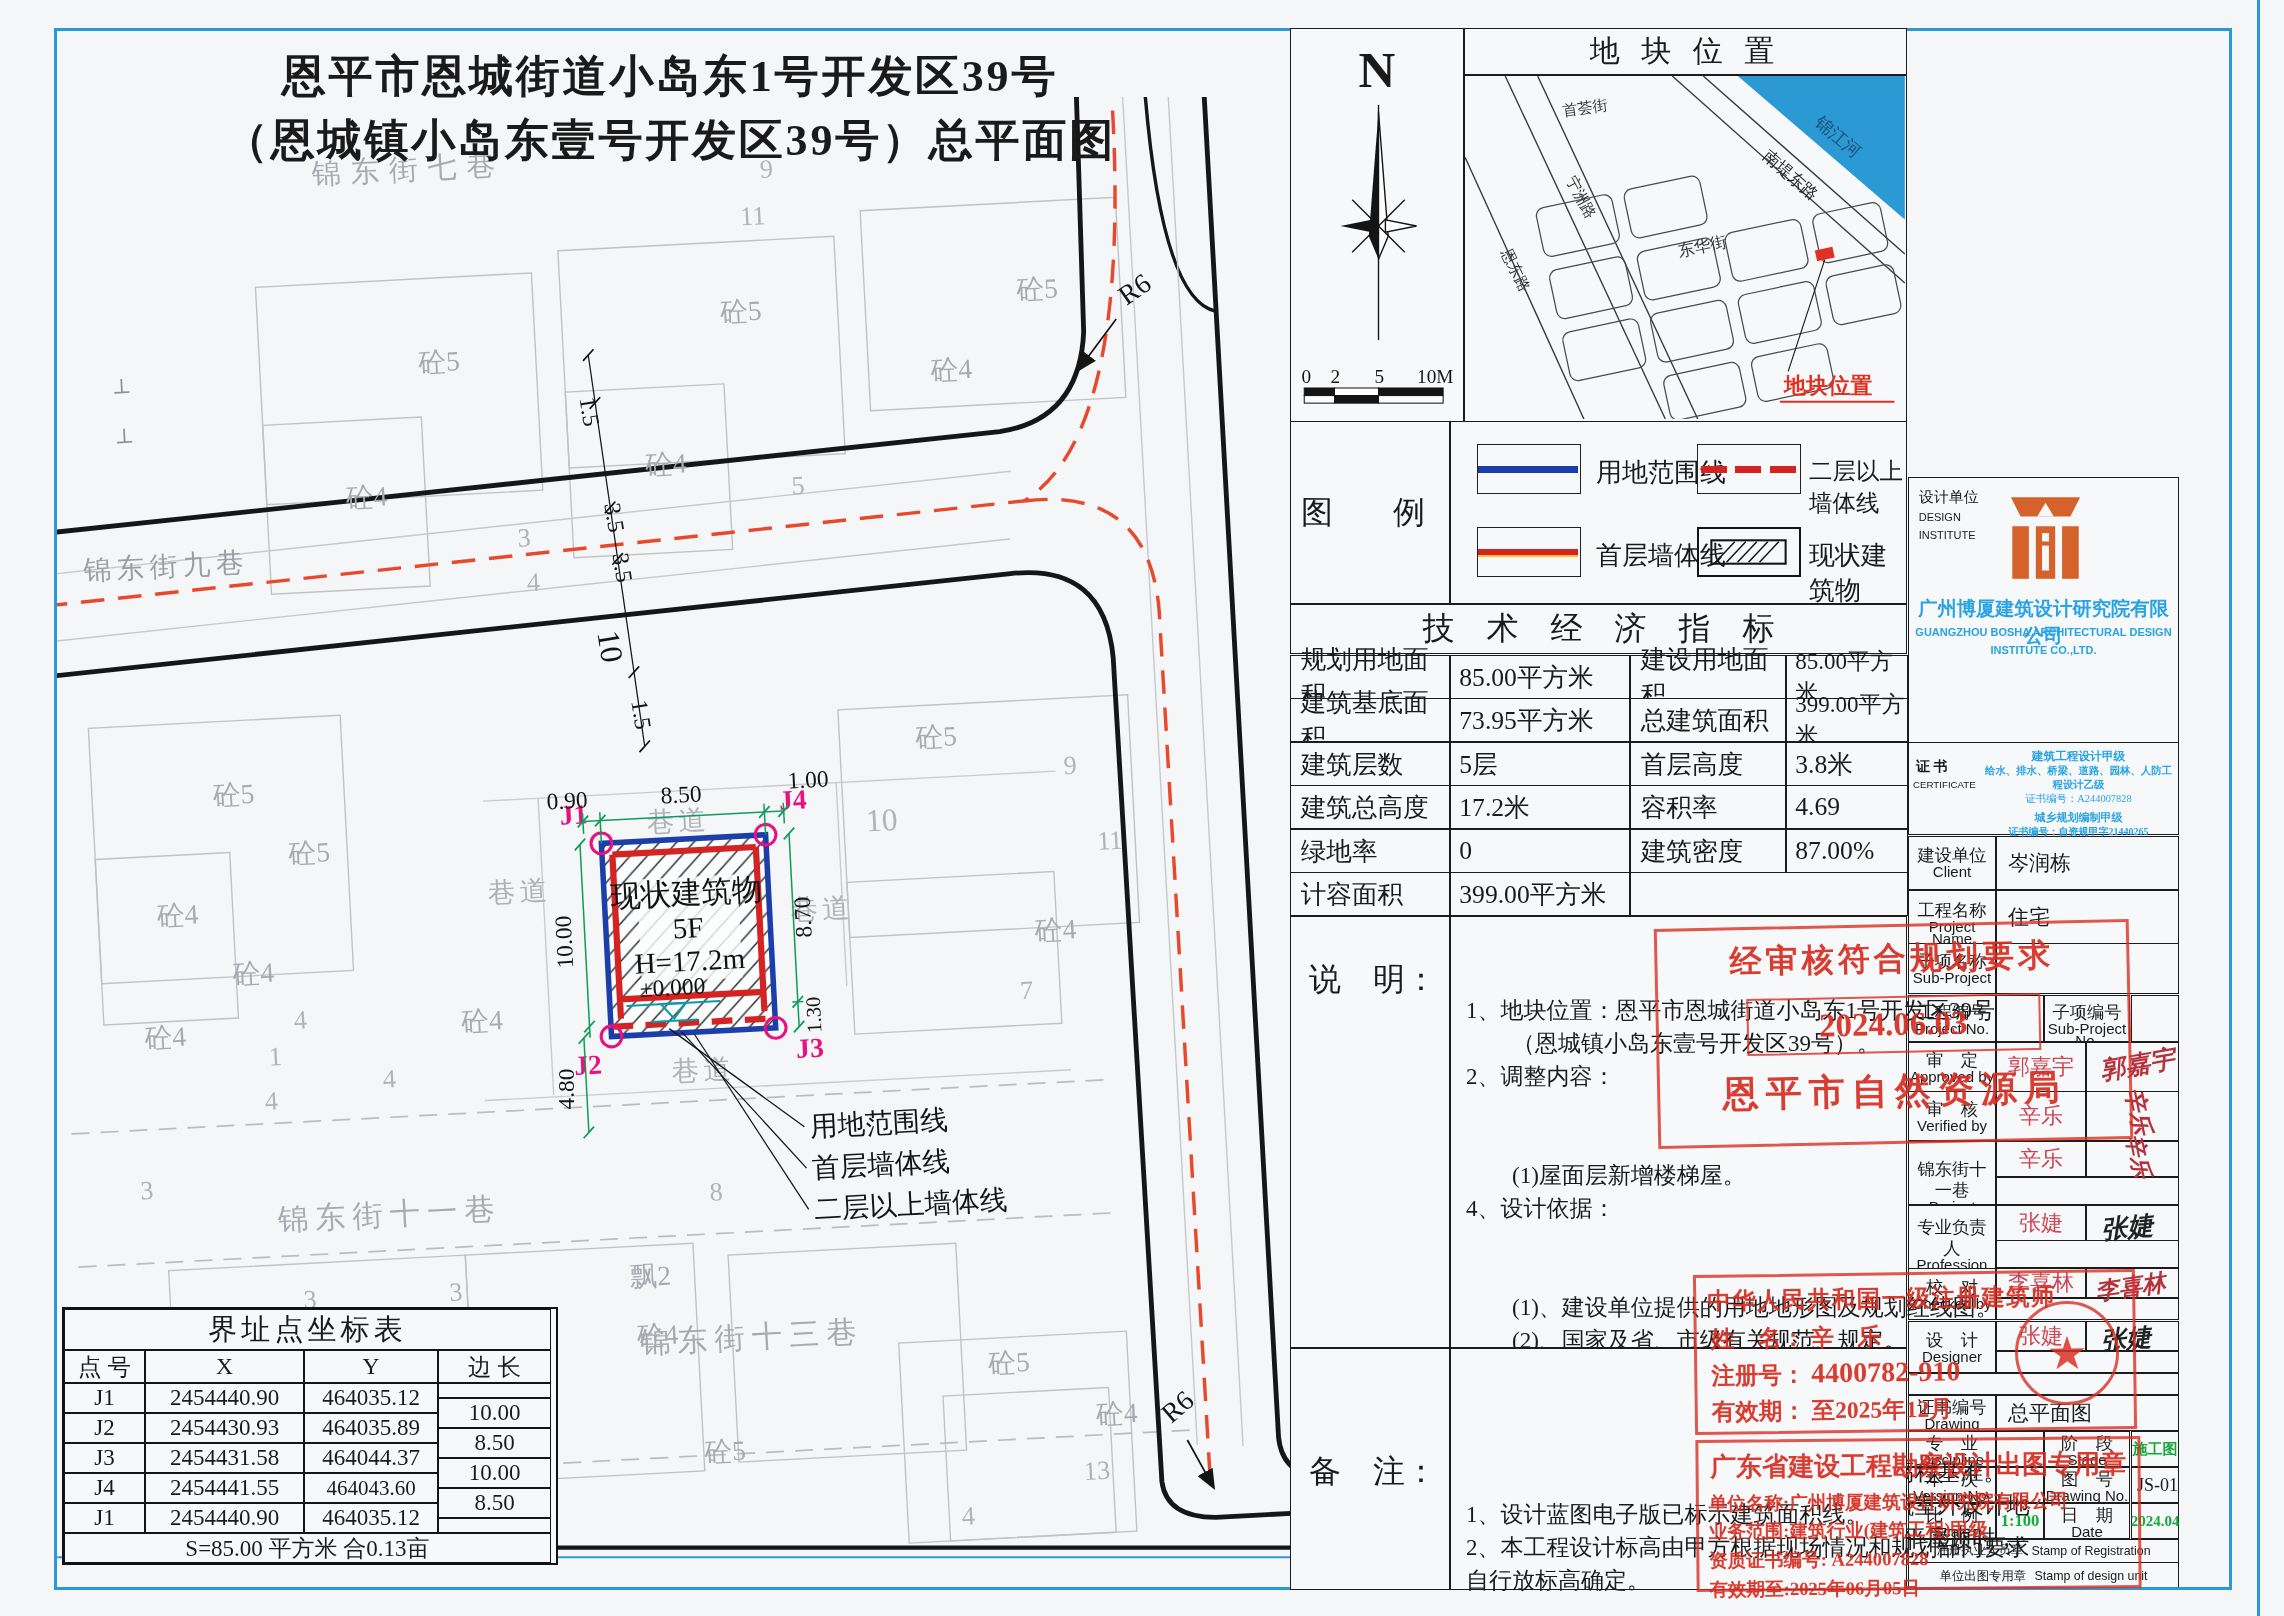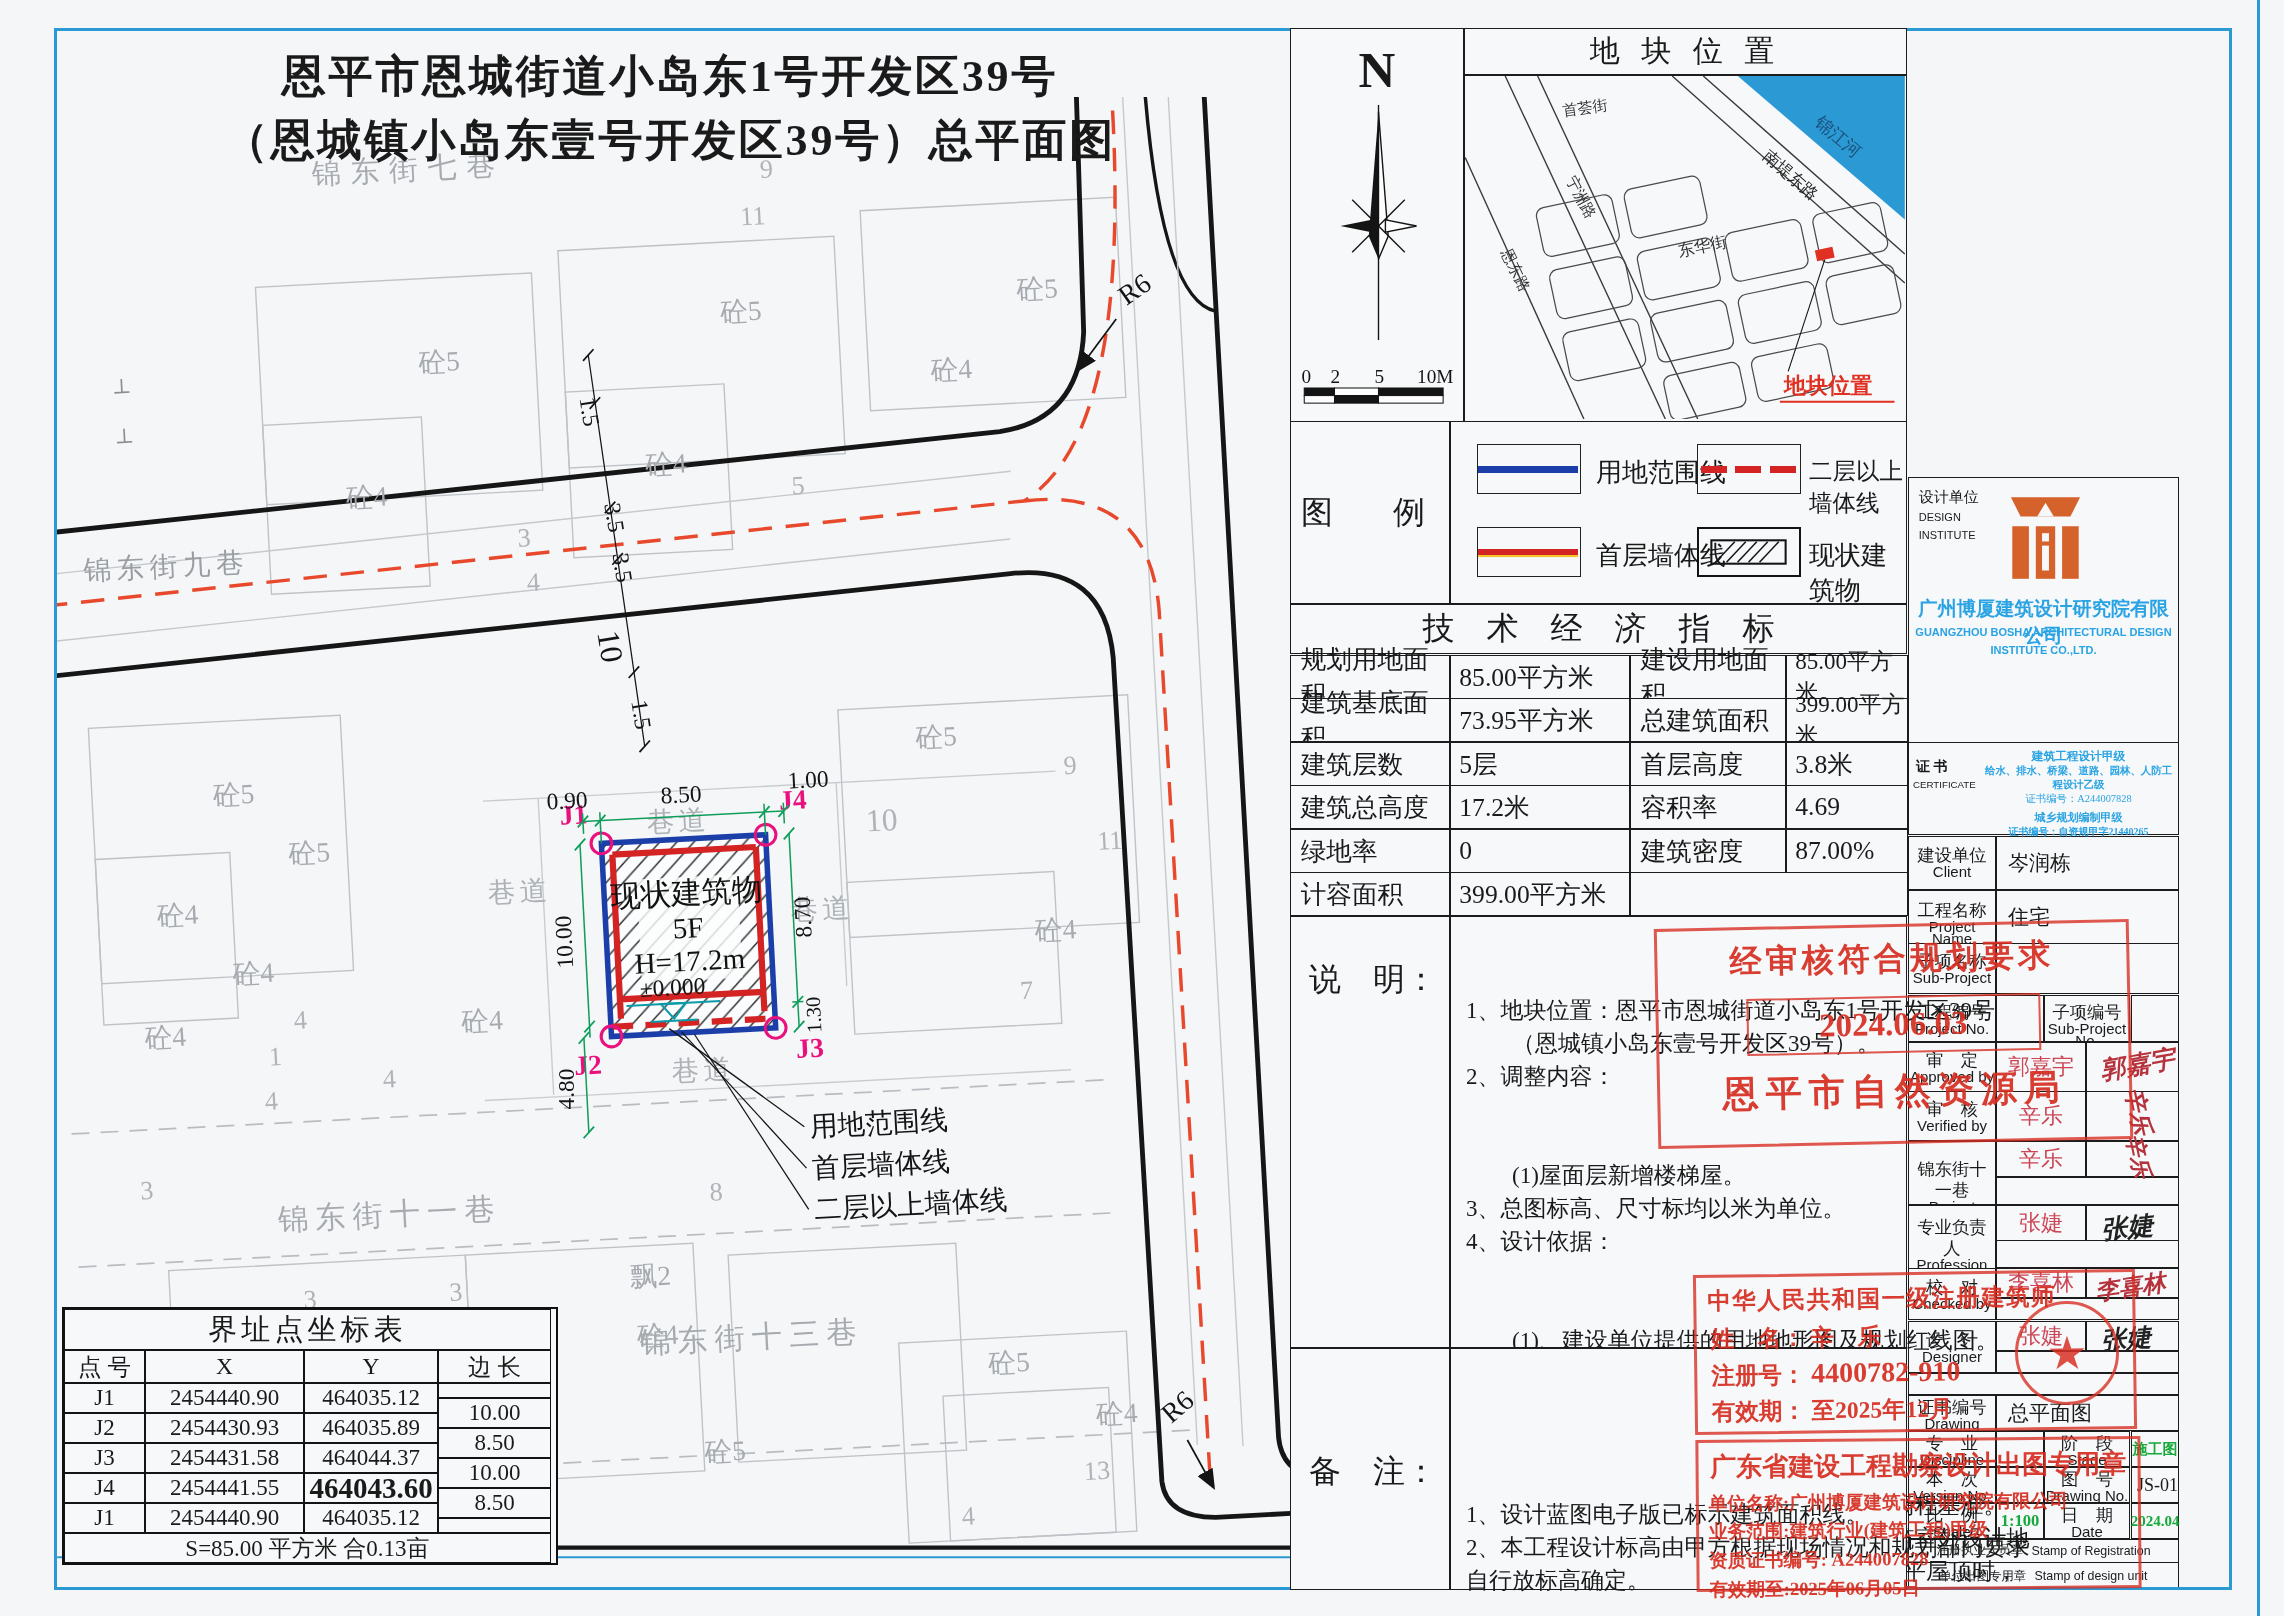--- a/index.html
+++ b/index.html
@@ -267,21 +267,21 @@
     <div class="cgc" style="grid-column:2;grid-row:3/5;font-size:23px;">2454440.90</div>
     <div class="cgc" style="grid-column:3;grid-row:3/5;font-size:23px;">464035.12</div>
     <div class="cgc" style="grid-column:1;grid-row:5/7;font-size:23px;">J2</div>
     <div class="cgc" style="grid-column:2;grid-row:5/7;font-size:23px;">2454430.93</div>
     <div class="cgc" style="grid-column:3;grid-row:5/7;font-size:23px;">464035.89</div>
     <div class="cgc" style="grid-column:1;grid-row:7/9;font-size:23px;">J3</div>
     <div class="cgc" style="grid-column:2;grid-row:7/9;font-size:23px;">2454431.58</div>
     <div class="cgc" style="grid-column:3;grid-row:7/9;font-size:23px;">464044.37</div>
     <div class="cgc" style="grid-column:1;grid-row:9/11;font-size:23px;">J4</div>
     <div class="cgc" style="grid-column:2;grid-row:9/11;font-size:23px;">2454441.55</div>
-    <div class="cgc" style="grid-column:3;grid-row:9/11;font-size:29px;font-weight:bold;">464043.60</div>
+    <div class="cgc" style="grid-column:3;grid-row:9/11;font-size:21px;">464043.60</div>
     <div class="cgc" style="grid-column:1;grid-row:11/13;font-size:23px;">J1</div>
     <div class="cgc" style="grid-column:2;grid-row:11/13;font-size:23px;">2454440.90</div>
     <div class="cgc" style="grid-column:3;grid-row:11/13;font-size:23px;">464035.12</div>
 
     <div class="cgc" style="grid-column:4;grid-row:3/4;"></div>
     <div class="cgc" style="grid-column:4;grid-row:4/6;font-size:23px;">10.00</div>
     <div class="cgc" style="grid-column:4;grid-row:6/8;font-size:23px;">8.50</div>
     <div class="cgc" style="grid-column:4;grid-row:8/10;font-size:23px;">10.00</div>
     <div class="cgc" style="grid-column:4;grid-row:10/12;font-size:23px;">8.50</div>
     <div class="cgc" style="grid-column:4;grid-row:12/13;"></div>
@@ -423,21 +423,21 @@
   <div class="cell ind-label" style="left:1290px;top:872px;width:160px;height:44px;z-index:6;">计容面积</div>
   <div class="cell ind-value" style="left:1450px;top:872px;width:180px;height:44px;z-index:6;">399.00平方米</div>
   <div class="cell" style="left:1630px;top:872px;width:278px;height:44px;z-index:6;"></div>
 
   <div class="cell" style="left:1290px;top:916px;width:160px;height:432px;z-index:6;">
     <div class="abs" style="left:18px;top:41px;font-size:32px;">说　明：</div>
   </div>
   <div class="cell" style="left:1450px;top:916px;width:457px;height:432px;z-index:6;overflow:visible;">
     <div class="note-text abs" style="left:15px;top:11px;">
       <div>1、地块位置：恩平市恩城街道小岛东1号开发区39号</div><div>　　（恩城镇小岛东壹号开发区39号）。</div><div>2、调整内容：</div>
-      <div>　　(1)屋面层新增楼梯屋。</div><div>3、总图标高、尺寸标均以米为单位。</div><div>4、设计依据：</div>
+      <div>　　(1)屋面层新增楼梯屋。</div><div>4、设计依据：</div>
       <div>　　(1)、建设单位提供的用地地形图及规划红线图。</div><div>　　(2)、国家及省、市级有关规范、规定。</div><div>　　(3)、建设单位有关设计要求。</div>
       <div>5、本图采用江门统一坐标系和1985年国家高程基准。</div><div>6、建筑屋面为坡屋顶时，建筑高度应为建筑室外设计地</div><div>面至其檐口与屋脊的平均高度；建筑屋面为平屋顶时，</div>
       
     </div>
   </div>
 
   <div class="cell" style="left:1290px;top:1348px;width:160px;height:242px;z-index:6;">
     <div class="abs" style="left:18px;top:101px;font-size:32px;">备　注：</div>
   </div>
   <div class="cell" style="left:1450px;top:1348px;width:457px;height:242px;z-index:6;">

